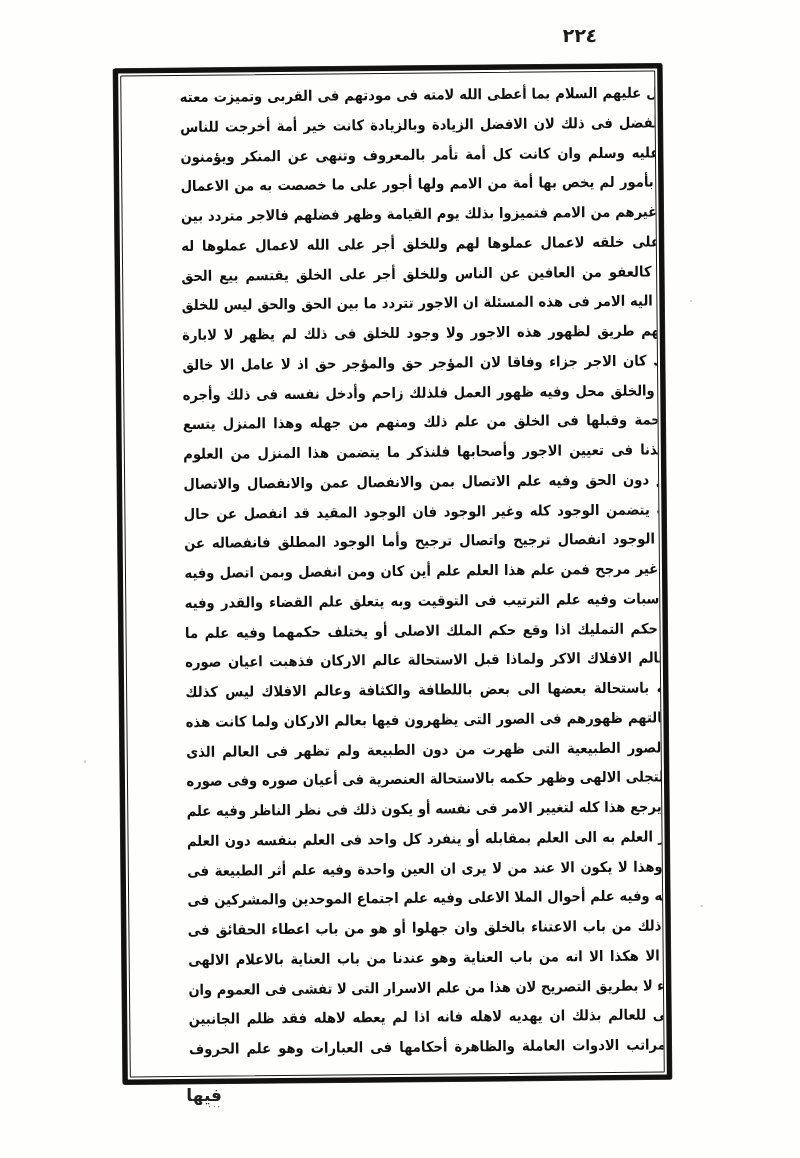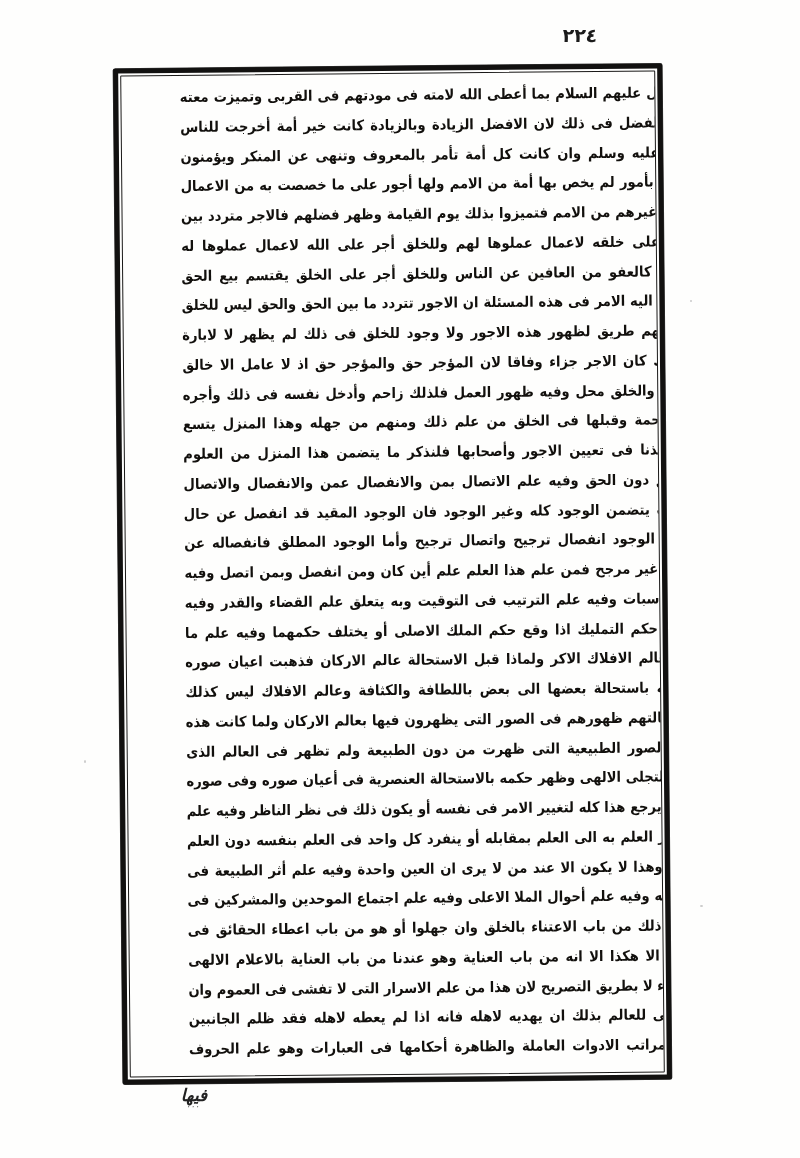--- a/index.html
+++ b/index.html
@@ -48,21 +48,21 @@
     height:29.75px;line-height:29.75px;
     overflow:hidden;
     text-align:justify;
     text-align-last:justify;
     -moz-text-align-last:justify;
     white-space:normal;
     filter:contrast(1.05);
   }
   .catchword-wrap{
     position:absolute;left:166px;top:1086px;width:56px;
-    direction:rtl;text-align:center;color:#222;font-style:italic;
+    direction:rtl;text-align:right;color:#222;
   }
   .cw{font-size:17px;font-weight:700;line-height:18px;}
   .cw-dots{font-size:8px;letter-spacing:2px;color:#555;line-height:8px;}
   
   .speck{position:absolute;background:#9a9a9a;border-radius:50%;opacity:.5;}
   .s1{left:690px;top:300px;width:2px;height:2px;}
   .s2{left:84px;top:760px;width:2px;height:3px;}
   .s3{left:700px;top:905px;width:3px;height:2px;}
 </style>
 </head>

